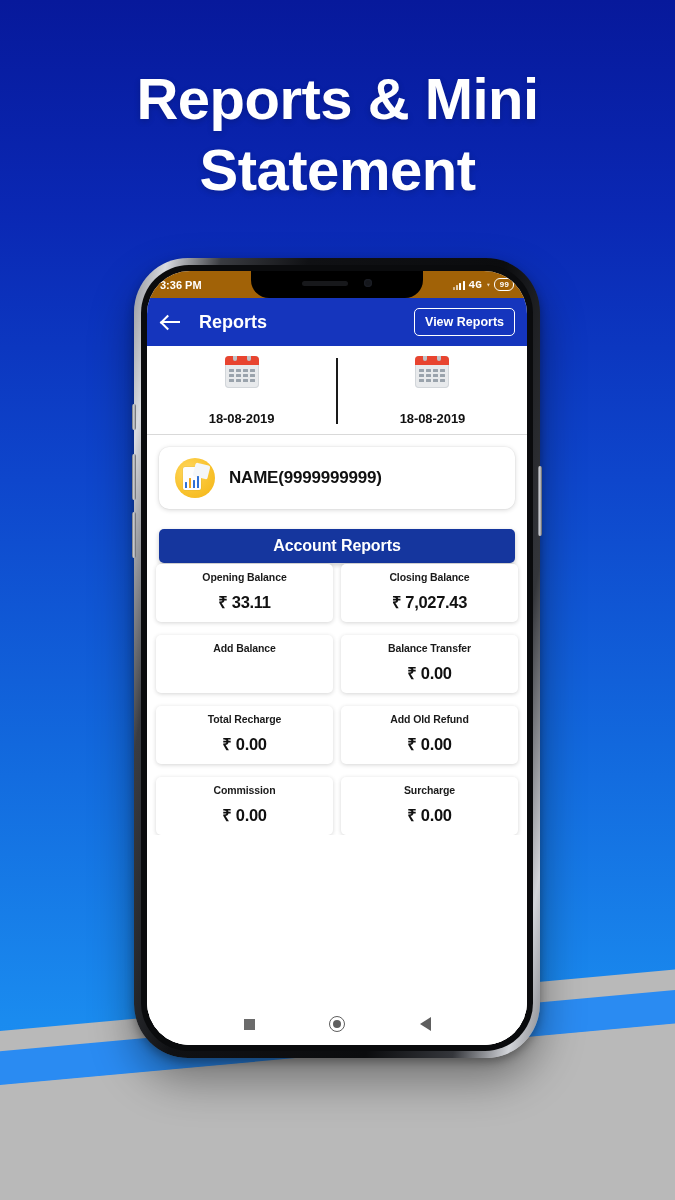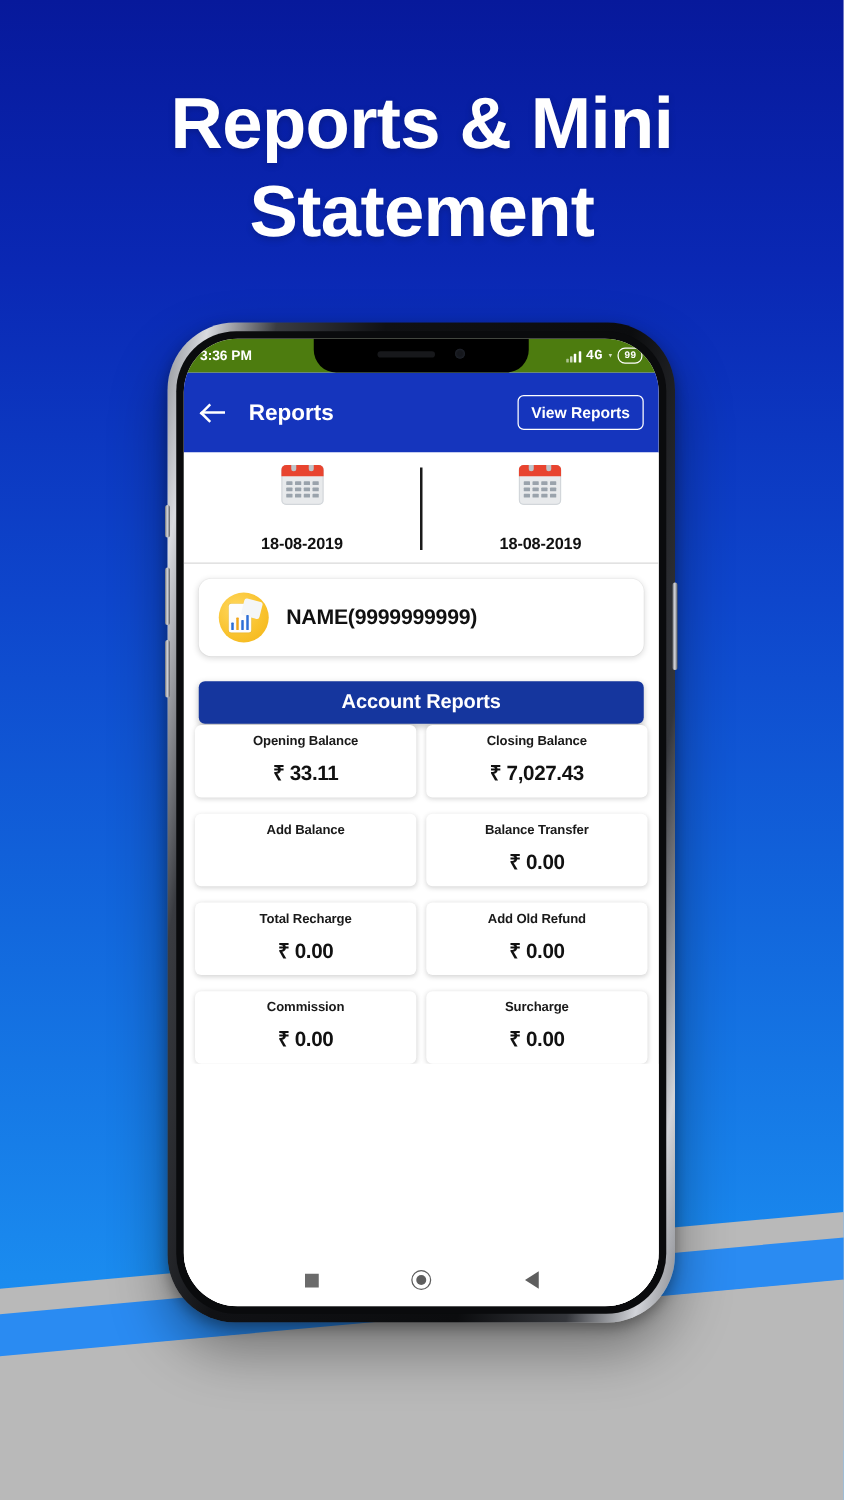--- a/index.html
+++ b/index.html
@@ -121,21 +121,21 @@
     width: 8px; height: 8px;
     border-radius: 50%;
     background: #15171c;
     box-shadow: inset 0 0 2px #2a2f3a;
   }
 
   
   .statusbar {
     position: relative;
     height: 27px;
-    background: #4d7c0f;
+    background: #a16207;
     color: #FFFFFF;
     display: flex;
     align-items: center;
     justify-content: space-between;
     padding: 0 13px;
     font-size: 11px;
     font-weight: bold;
     flex: 0 0 auto;
     z-index: 5;
   }
@@ -155,21 +155,21 @@
     font-size: 8px;
     font-weight: bold;
     line-height: 11px;
     height: 13px;
     display: flex; align-items: center;
   }
 
   
   .appbar {
     background: #1535BD;
-    height: 64px;
+    height: 48px;
     display: flex;
     align-items: center;
     padding: 0 12px;
     gap: 16px;
     flex: 0 0 auto;
   }
   .back-arrow {
     width: 24px; height: 24px;
     position: relative;
     cursor: pointer;

